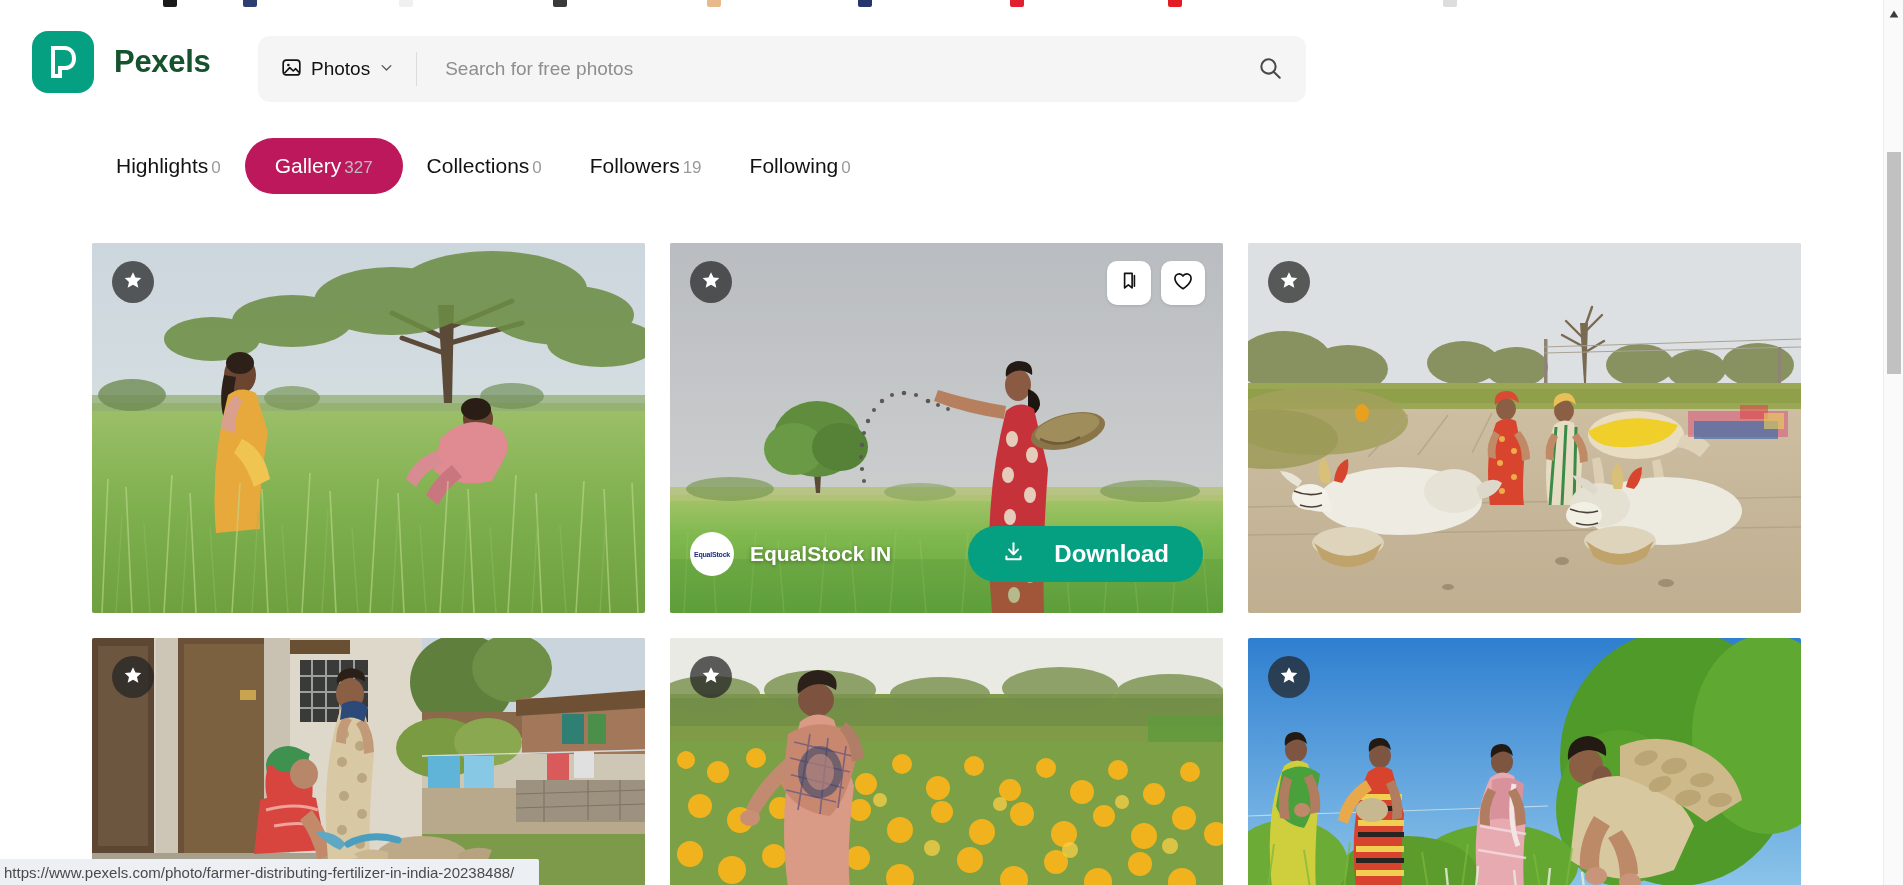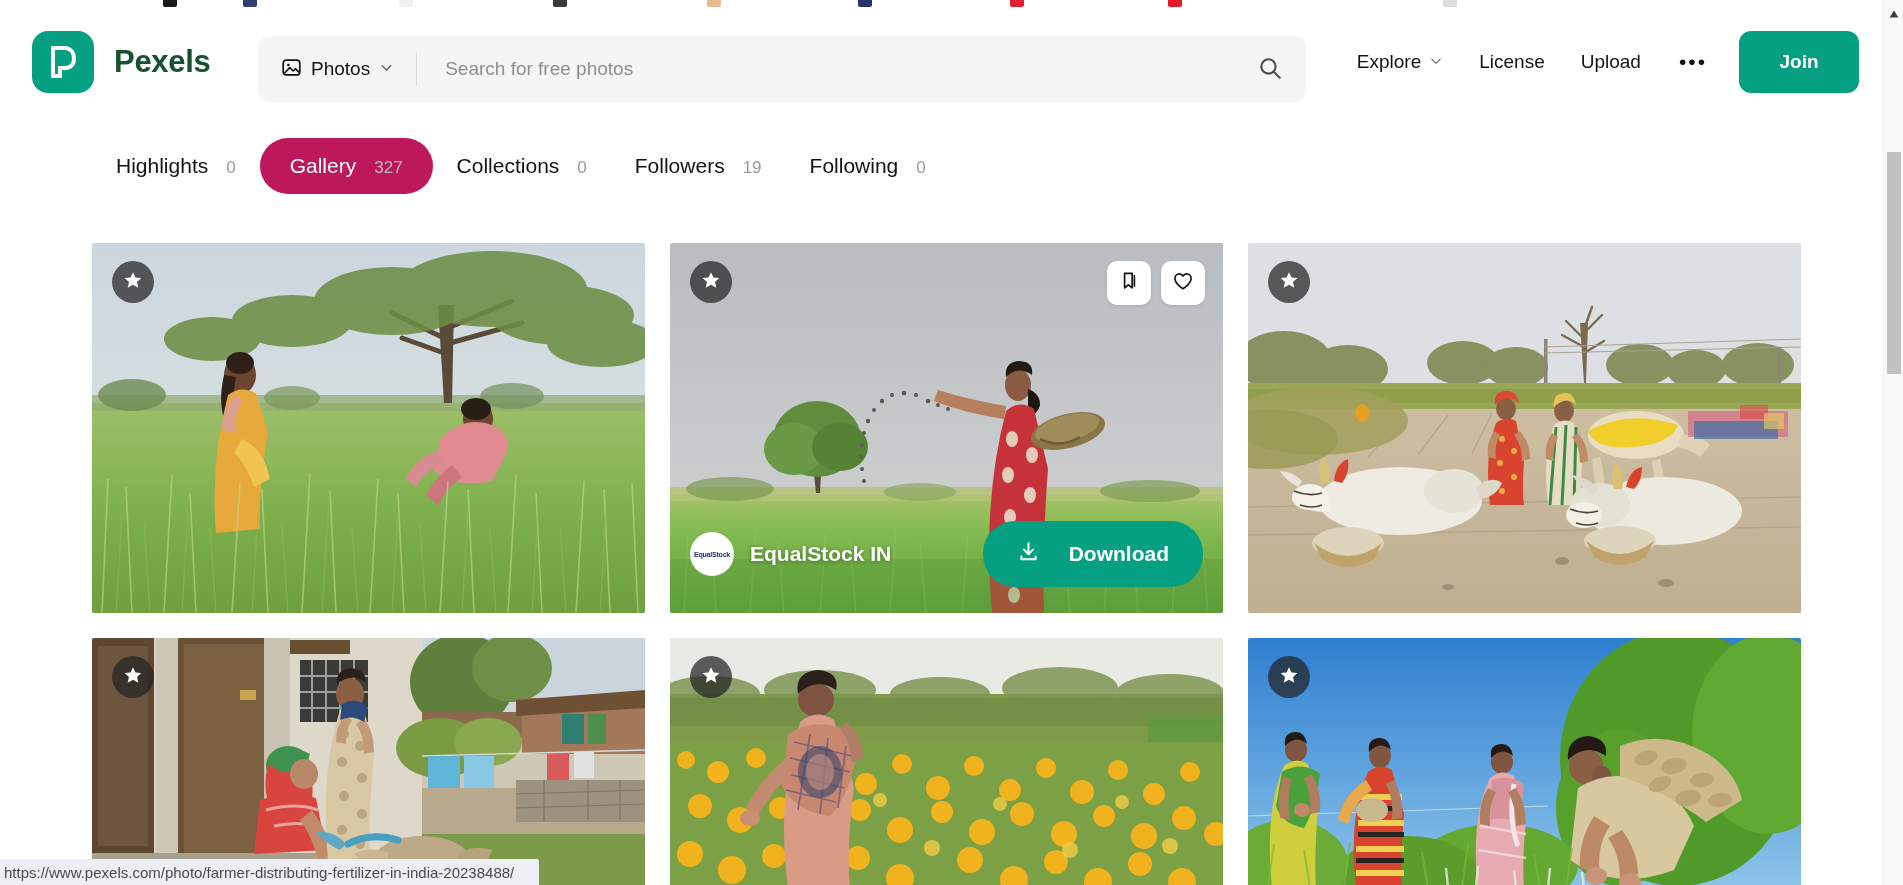--- a/index.html
+++ b/index.html
@@ -73,21 +73,21 @@
     font-weight: bold; cursor: pointer; font-family: "Liberation Sans", sans-serif;
   }
 
   
   .tabrow {
     position: absolute; top: 120px; left: 0; width: 1883px; height: 92px;
     display: flex; align-items: center;
   }
   .tabs { display: flex; align-items: center; margin-left: 92px; gap: 0; }
   .tab {
-    display: flex; align-items: baseline; gap: 18px; padding: 0 24px;
+    display: flex; align-items: baseline; gap: 3px; padding: 0 24px;
     height: 56px; line-height: 56px; cursor: pointer; border-radius: 28px;
     font-size: 21px; color: #121212;
   }
   .tab .cnt { font-size: 17px; color: #9a9a9a; }
   .tab.active { background: #be185d; color: #ffffff; padding: 0 30px; }
   .tab.active .cnt { color: #bdbdbd; }
 
   .filters {
     position: absolute; right: 96px; top: 144px; display: flex; gap: 34px;
   }
@@ -135,22 +135,22 @@
     width: 44px; height: 44px; border-radius: 50%; background: #ffffff;
     display: flex; align-items: center; justify-content: center; overflow: hidden;
   }
   .avatar-txt { font-size: 7px; font-weight: bold; color: #1a2e7a; letter-spacing: -0.2px; }
   .author-name {
     color: #ffffff; font-size: 21px; font-weight: bold;
     text-shadow: 0 1px 4px rgba(0,0,0,0.35);
   }
   .dl-btn {
     margin-left: auto; background: #05A081; color: #ffffff; border: none;
-    border-radius: 32px; height: 66px; padding: 0 34px; display: flex;
-    align-items: center; gap: 29px; font-size: 21px; font-weight: bold;
+    border-radius: 32px; height: 56px; padding: 0 34px; display: flex;
+    align-items: center; gap: 29px; font-size: 24px; font-weight: bold;
     cursor: pointer; font-family: "Liberation Sans", sans-serif;
   }
 
   
   .statusbar {
     position: absolute; left: 0; bottom: 0; height: 26px;
     background: #eceff3; color: #4a4a4a; font-size: 15px;
     display: flex; align-items: center; padding: 0 25px 0 4px;
     white-space: nowrap; border-top-right-radius: 2px;
   }
@@ -219,34 +219,20 @@
       <button class="src-btn">
         <span>
           <svg width="26" height="26" viewBox="0 0 24 24" aria-hidden="true">
             <circle cx="10.6" cy="10.6" r="6.6" fill="none" stroke="#4a4a4a" stroke-width="1.9"></circle>
             <path d="M15.6 15.6 L21 21" stroke="#4a4a4a" stroke-width="1.9" stroke-linecap="round"></path>
           </svg>
         </span>
       </button>
     </div>
 
-    <div class="nav-right">
-      <div class="nav-link">
-        <span>Explore</span>
-        <span>
-          <svg width="14" height="14" viewBox="0 0 24 24" aria-hidden="true">
-            <path d="M5 9 L12 16 L19 9" fill="none" stroke="#777" stroke-width="2.2" stroke-linecap="round" stroke-linejoin="round"></path>
-          </svg>
-        </span>
-      </div>
-      <div class="nav-link">License</div>
-      <div class="nav-link">Upload</div>
-      <div class="dots-btn">•••</div>
-      <button class="join-btn">Join</button>
-    </div>
   </div>
 
   <div class="tabrow">
     <div class="tabs">
       <div class="tab">
         <span>Highlights</span>
         <span class="cnt">0</span>
       </div>
       <div class="tab active">
         <span>Gallery</span>

